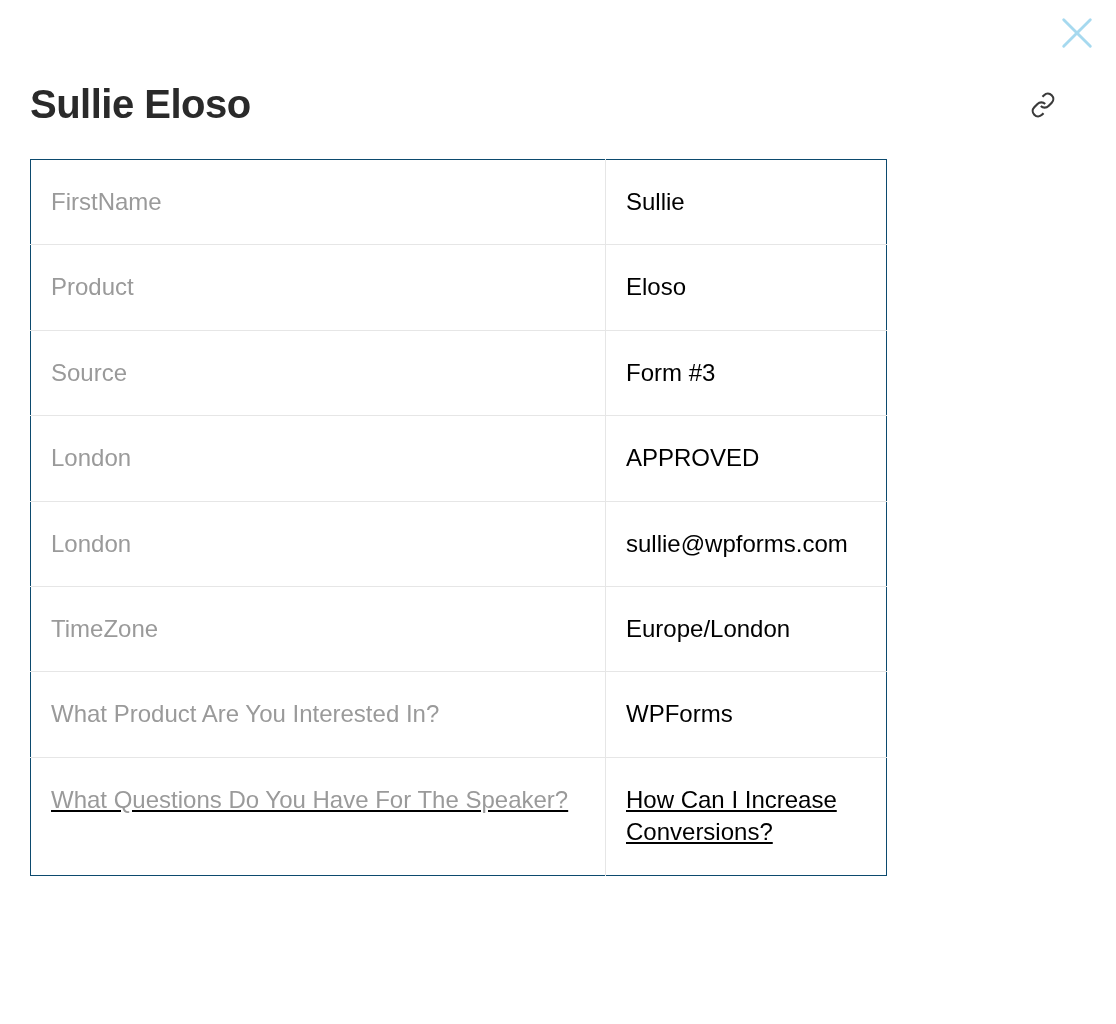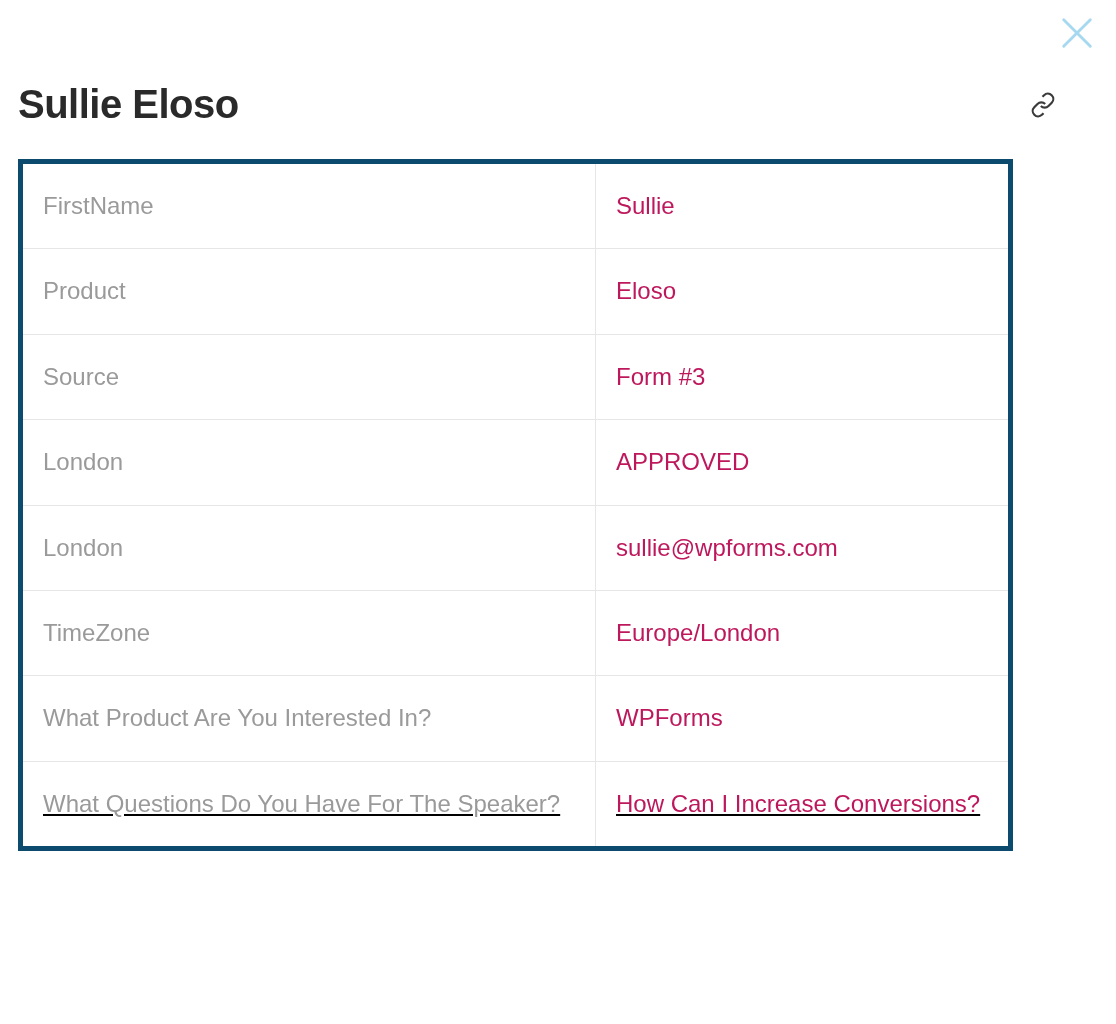--- a/index.html
+++ b/index.html
@@ -26,21 +26,21 @@
       justify-content: center;
     }
     .close-btn svg {
       width: 38px;
       height: 38px;
       stroke: #a6d9ef;
       stroke-width: 3;
       stroke-linecap: round;
     }
     .content {
-      padding: 82px 30px 0 18px;
+      padding: 82px 30px 0 30px;
     }
     .header-row {
       display: flex;
       align-items: center;
       justify-content: space-between;
       margin-bottom: 32px;
       padding-right: 30px;
     }
     .title {
       font-size: 40px;
@@ -57,23 +57,23 @@
       justify-content: center;
     }
     .link-icon svg {
       width: 26px;
       height: 26px;
       stroke: #3a3a3a;
       stroke-width: 2;
       fill: none;
     }
     .details-table {
-      width: 995px;
+      width: 857px;
       border-collapse: collapse;
-      border: 5px solid #0c4a6e;
+      border: 1px solid #0c4a6e;
     }
     .details-table tr {
       border-bottom: 1px solid #e6e6e6;
     }
     .details-table tr:last-child {
       border-bottom: none;
       text-decoration: underline;
     }
     .details-table td {
       padding: 26px 20px;
@@ -81,21 +81,21 @@
       vertical-align: top;
       line-height: 1.35;
     }
     .details-table td.label {
       width: 575px;
       color: #9a9a9a;
       font-weight: 400;
       border-right: 1px solid #e6e6e6;
     }
     .details-table td.value {
-      color: #be185d;
+      color: #000000;
       font-weight: 400;
     }
   </style>
 </head>
 <body>
 
 <div class="close-btn">
   <svg viewBox="0 0 40 40">
     <line x1="6" y1="6" x2="34" y2="34"></line>
     <line x1="34" y1="6" x2="6" y2="34"></line>

